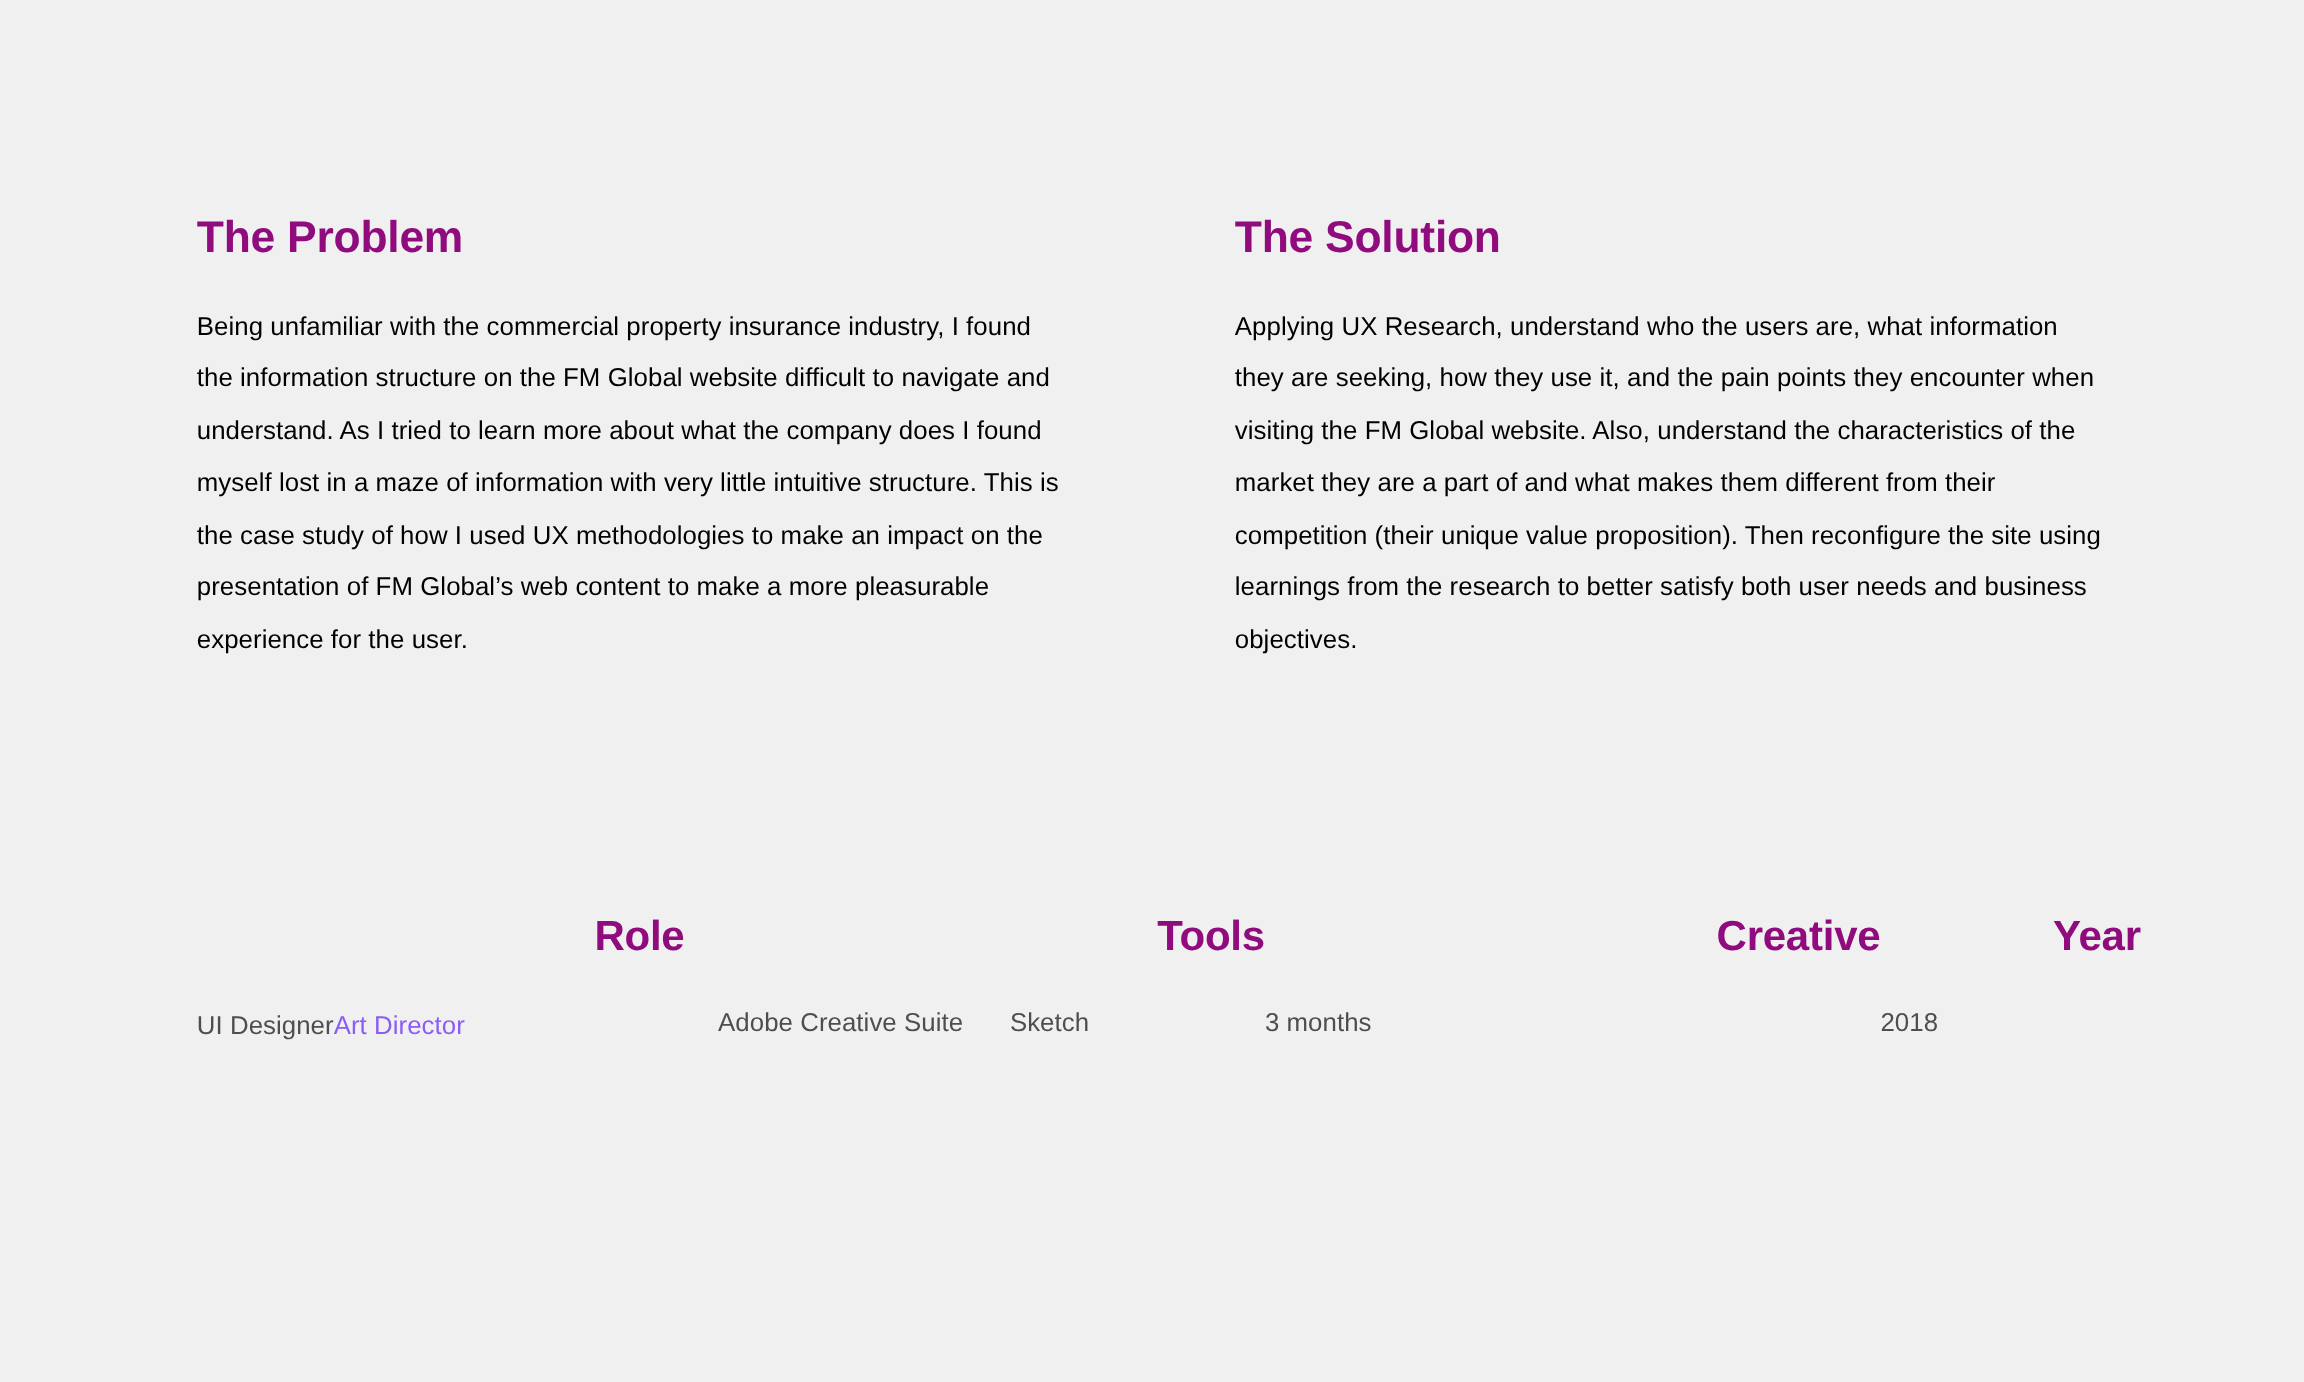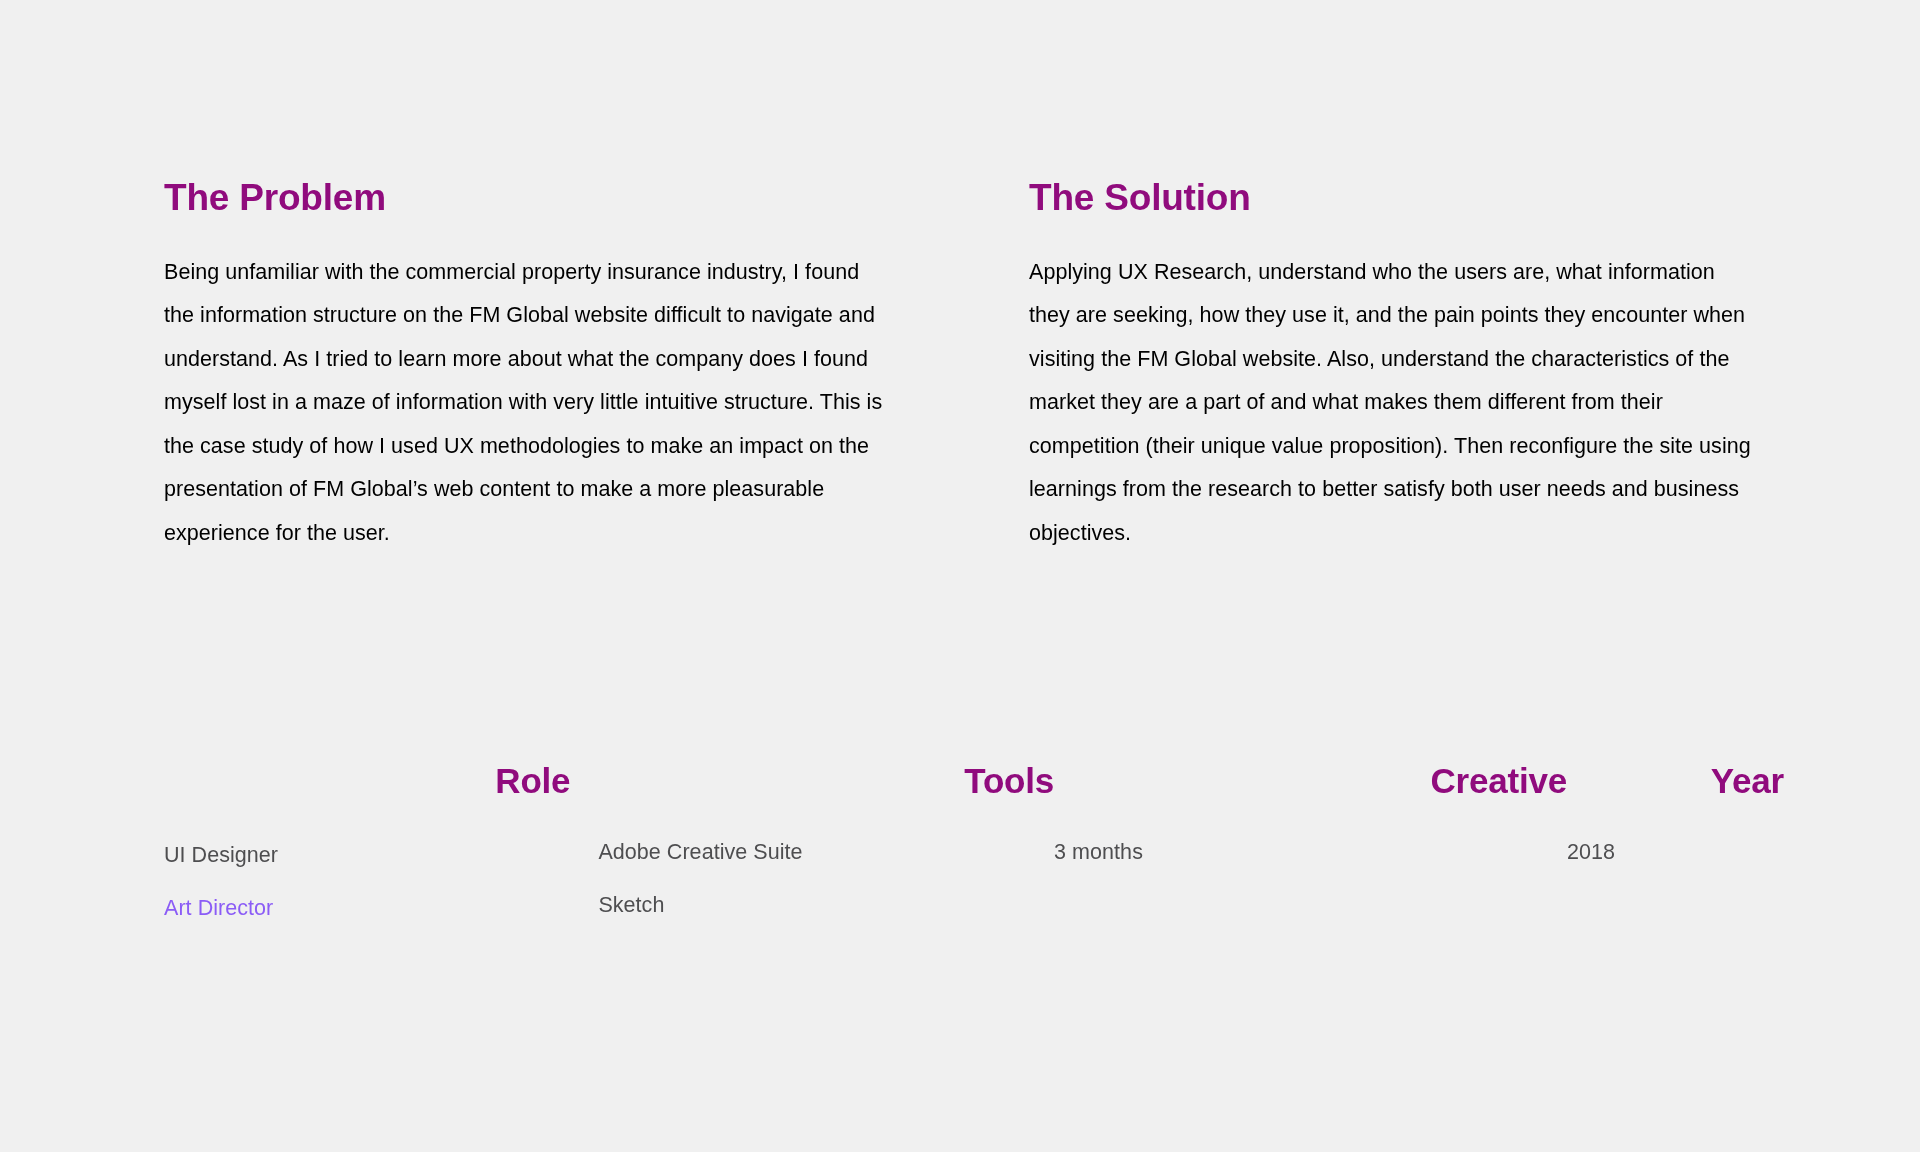--- a/index.html
+++ b/index.html
@@ -86,36 +86,36 @@
     font-weight: bold;
     letter-spacing: -0.2px;
     line-height: 1.1;
     margin: 0 0 28px 0;
     white-space: nowrap;
     text-align: right;
   }
 
   .meta-values {
     display: flex;
-    flex-direction: column;
+    flex-direction: row;
   }
   .meta-value {
     font-size: 21.5px;
     line-height: 53px;
     color: #4e4e50;
     letter-spacing: 0.05px;
     white-space: nowrap;
   }
   .meta-value.muted {
     color: #8b5cf6;
   }
 
   
   .meta-col.role .meta-values    { margin-top: 0px; }
-  .meta-col.tools .meta-values   { margin-top: -3px; }
+  .meta-col.tools .meta-values   { margin-top: -3px; gap: 39px; }
   .meta-col.duration .meta-values{ margin-top: -3px; }
   .meta-col.year .meta-values    { margin-top: -3px; }
 </style>
 </head>
 <body>
 
 <div class="page">
 
   <section class="narrative">
 

